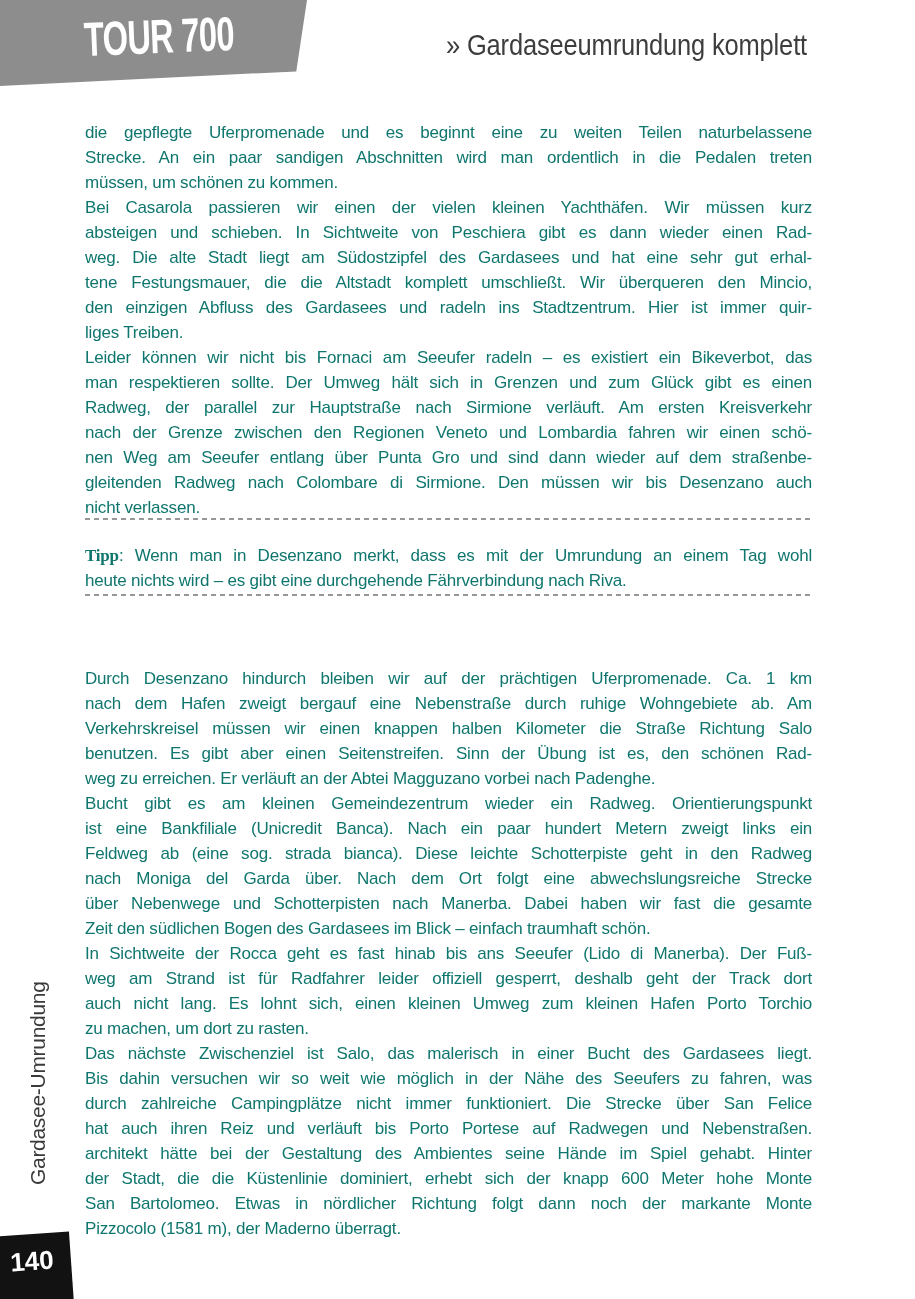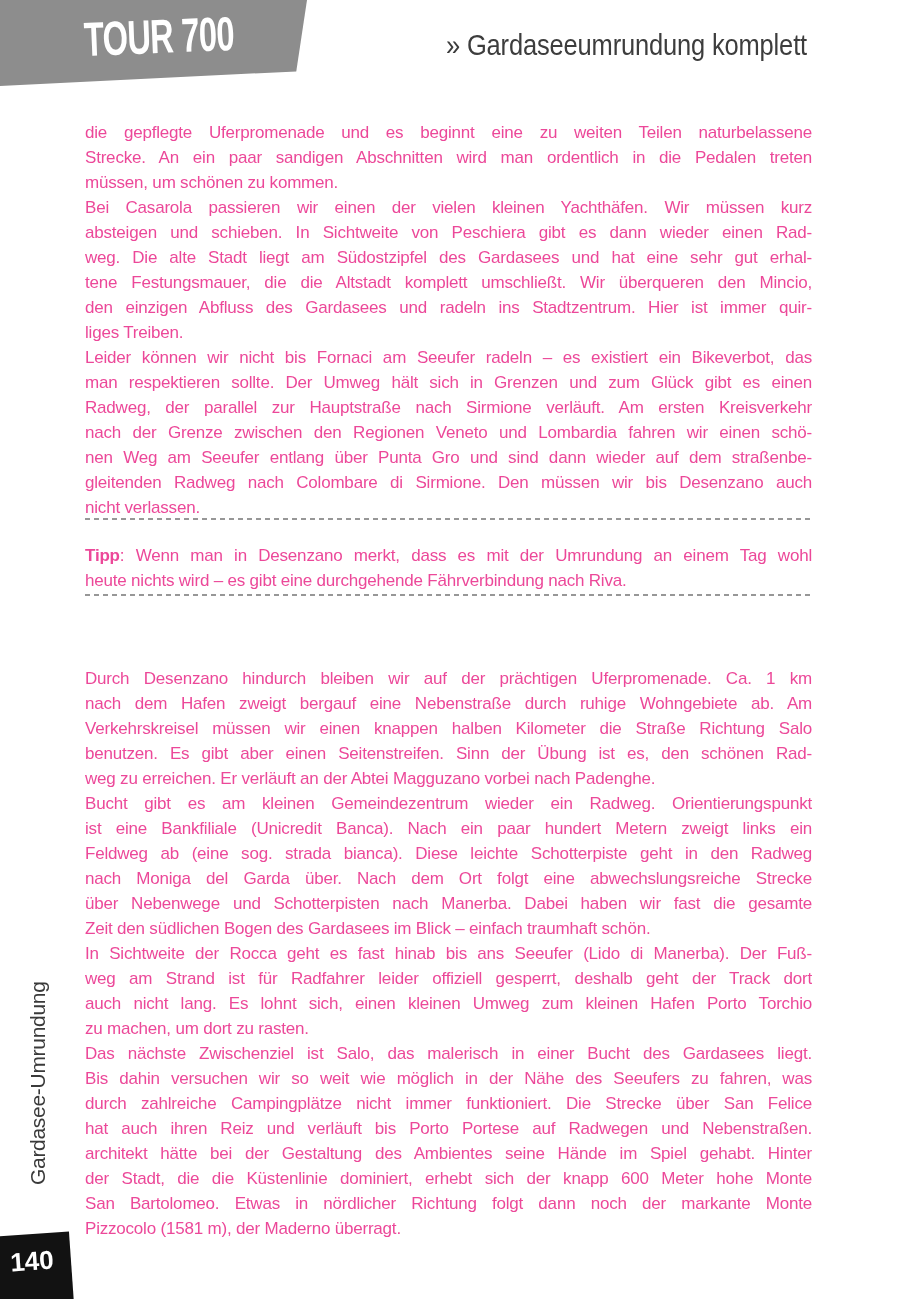--- a/index.html
+++ b/index.html
@@ -44,37 +44,37 @@
     transform: scaleX(0.85);
     transform-origin: left top;
     letter-spacing: -0.2px;
   }
 
   
   .textcol {
     position: absolute;
     left: 85px;
     width: 727px;
-    color: #ec4899;
+    color: #0f766e;
     font-size: 17px;
     line-height: 25px;
     letter-spacing: -0.2px;
   }
   .block-a { top: 120px; }
   .tip-block { top: 543px; }
   .block-b { top: 620px; margin-top: 46px; }
 
   .line {
     height: 25px;
     overflow: hidden;
     text-align: justify;
     text-align-last: justify;
   }
   .line.para-end { text-align-last: left; }
-  .tip-bold { font-weight: 700; }
+  .tip-bold { font-weight: 700; font-family: Liberation Serif, serif; }
 
   
   .dash-divider {
     position: absolute;
     left: 85px;
     width: 727px;
     height: 2px;
     background: repeating-linear-gradient(90deg, #979797 0 5px, transparent 5px 9px);
   }
   .dash-top { top: 518px; }

